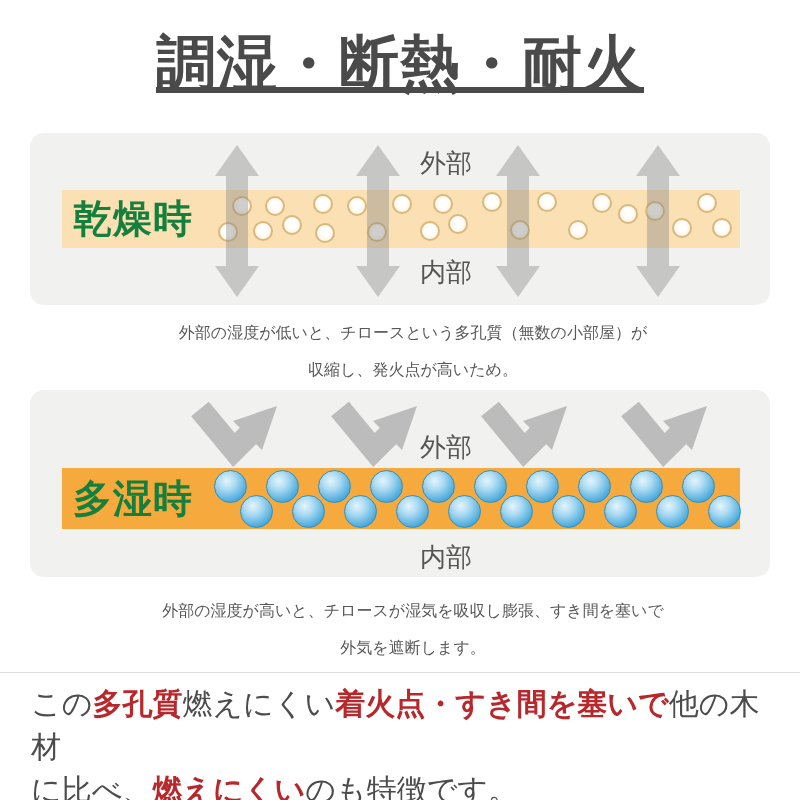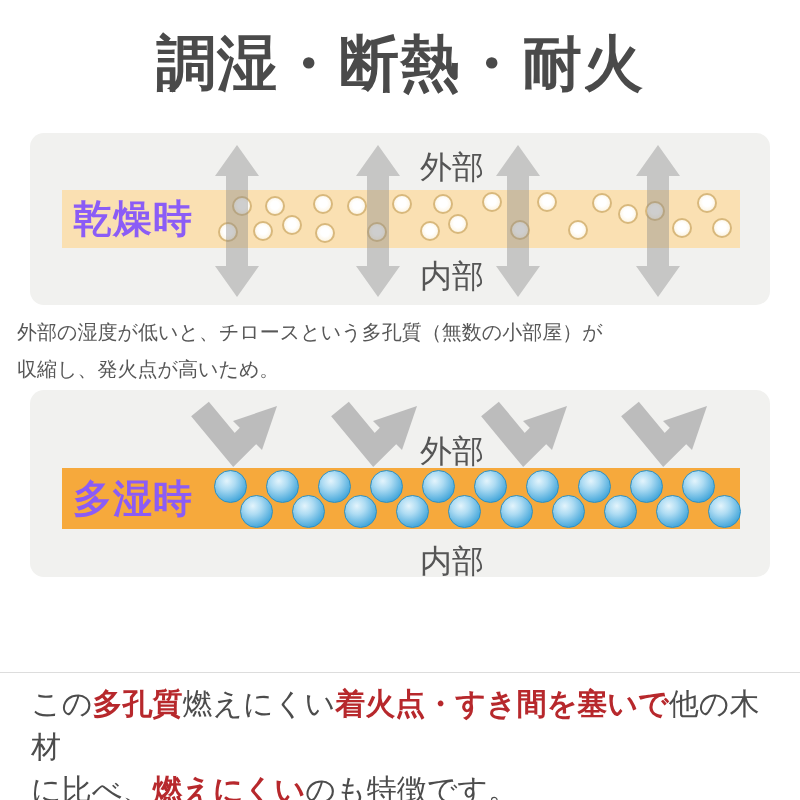--- a/index.html
+++ b/index.html
@@ -1,46 +1,46 @@
 <!DOCTYPE html>
 <html><head>
 <meta charset="utf-8">
 <style>
   html,body{margin:0;padding:0;background:#ffffff;}
   .page{position:relative;width:800px;height:800px;background:#ffffff;overflow:hidden;
         font-family:"Liberation Sans","DejaVu Sans",sans-serif;}
   .title{position:absolute;left:0;top:28px;width:800px;text-align:center;
-         font-size:60px;font-weight:700;color:#4a4a4a;letter-spacing:1px;line-height:72px;}
+         font-size:60px;font-weight:700;color:#4a4a4a;letter-spacing:1px;line-height:72px;text-decoration:underline;}
   .panel{position:absolute;left:30px;width:740px;background:#f1f1ef;border-radius:14px;}
   #panel-dry{top:133px;height:172px;}
   #panel-humid{top:390px;height:187px;}
   .band{position:absolute;left:62px;width:678px;}
   #band-dry{top:190px;height:58px;background:#fae0b2;}
   #band-humid{top:468px;height:61px;background:#f6a93c;}
   .band-label{position:absolute;left:73px;display:flex;align-items:center;
-              font-size:39px;font-weight:700;color:#8b5cf6;letter-spacing:1px;}
+              font-size:39px;font-weight:700;color:#15803d;letter-spacing:1px;}
   #label-dry{top:190px;height:58px;}
   #label-humid{top:468px;height:61px;}
-  .side-label{position:absolute;left:420px;font-size:32px;color:#555555;}
+  .side-label{position:absolute;left:420px;font-size:26px;color:#555555;}
   #dry-outside{top:146px;}
   #dry-inside{top:255px;}
   #humid-outside{top:430px;}
   #humid-inside{top:540px;}
   .pore{position:absolute;width:20px;height:20px;border-radius:50%;box-sizing:border-box;
         border:2px solid #d8b87c;
         background:radial-gradient(circle at 50% 45%,#ffffff 35%,#fdf7ea 65%,#f6e9cb 100%);}
   .bubble{position:absolute;width:33px;height:33px;border-radius:50%;box-sizing:border-box;
         border:1px solid #2b90c5;
         background:radial-gradient(circle at 38% 32%,#e3f4fc 0%,#aedcf3 30%,#47a8db 75%,#358fc4 100%);}
   .double-arrow{position:absolute;top:145px;width:44px;height:152px;overflow:visible;}
   .double-arrow polygon{fill:#8a8a8a;fill-opacity:0.42;}
   .bounce-arrow{position:absolute;top:399px;width:92px;height:70px;overflow:visible;}
   .bounce-arrow path{fill:none;stroke:#bcbcbc;stroke-width:23;}
   .bounce-arrow polygon{fill:#bcbcbc;}
-  .caption{position:absolute;left:17px;width:742px;font-size:20px;color:#575757;line-height:37px;}
+  .caption{position:absolute;left:42px;width:742px;font-size:16px;color:#575757;line-height:37px;text-align:center;}
   #caption-dry{top:314px;}
   #caption-humid{top:592px;}
   .divider{position:absolute;left:0;top:672px;width:800px;height:1px;background:#dddddd;}
   .footer{position:absolute;left:31px;top:682px;width:744px;
           font-size:30px;line-height:43px;color:#4c4c4c;}
   .footer .red{color:#b7282c;font-weight:700;}
 </style>
 </head>
 <body>
 
@@ -58,20 +58,24 @@
     <div>外部の湿度が低いと、チロースという多孔質（無数の小部屋）が</div>
     <div>収縮し、発火点が高いため。</div>
   </div>
 
   <div class="panel" id="panel-humid"></div>
   <div class="band" id="band-humid"></div>
   <div class="band-label" id="label-humid">多湿時</div>
   <div class="side-label" id="humid-outside">外部</div>
   <div class="side-label" id="humid-inside">内部</div>
 
+  <div class="caption" id="caption-humid">
+    <div>外部の湿度が高いと、チロースが湿気を吸収し膨張、すき間を塞いで</div>
+    <div>外気を遮断します。</div>
+  </div>
 
   <div class="divider"></div>
 
   <div class="footer"><span>この</span><span class="red">多孔質</span><span>燃えにくい</span><span class="red">着火点・すき間を塞いで</span><span>他の木材</span><br><span>に比べ、</span><span class="red">燃えにくい</span><span>のも特徴です。</span></div>
 
 <div class="pore" style="left: 232px; top: 196px;"></div>
     <div class="pore" style="left: 265px; top: 196px;"></div>
     <div class="pore" style="left: 313px; top: 194px;"></div>
     <div class="pore" style="left: 347px; top: 196px;"></div>
     <div class="pore" style="left: 392px; top: 194px;"></div>

